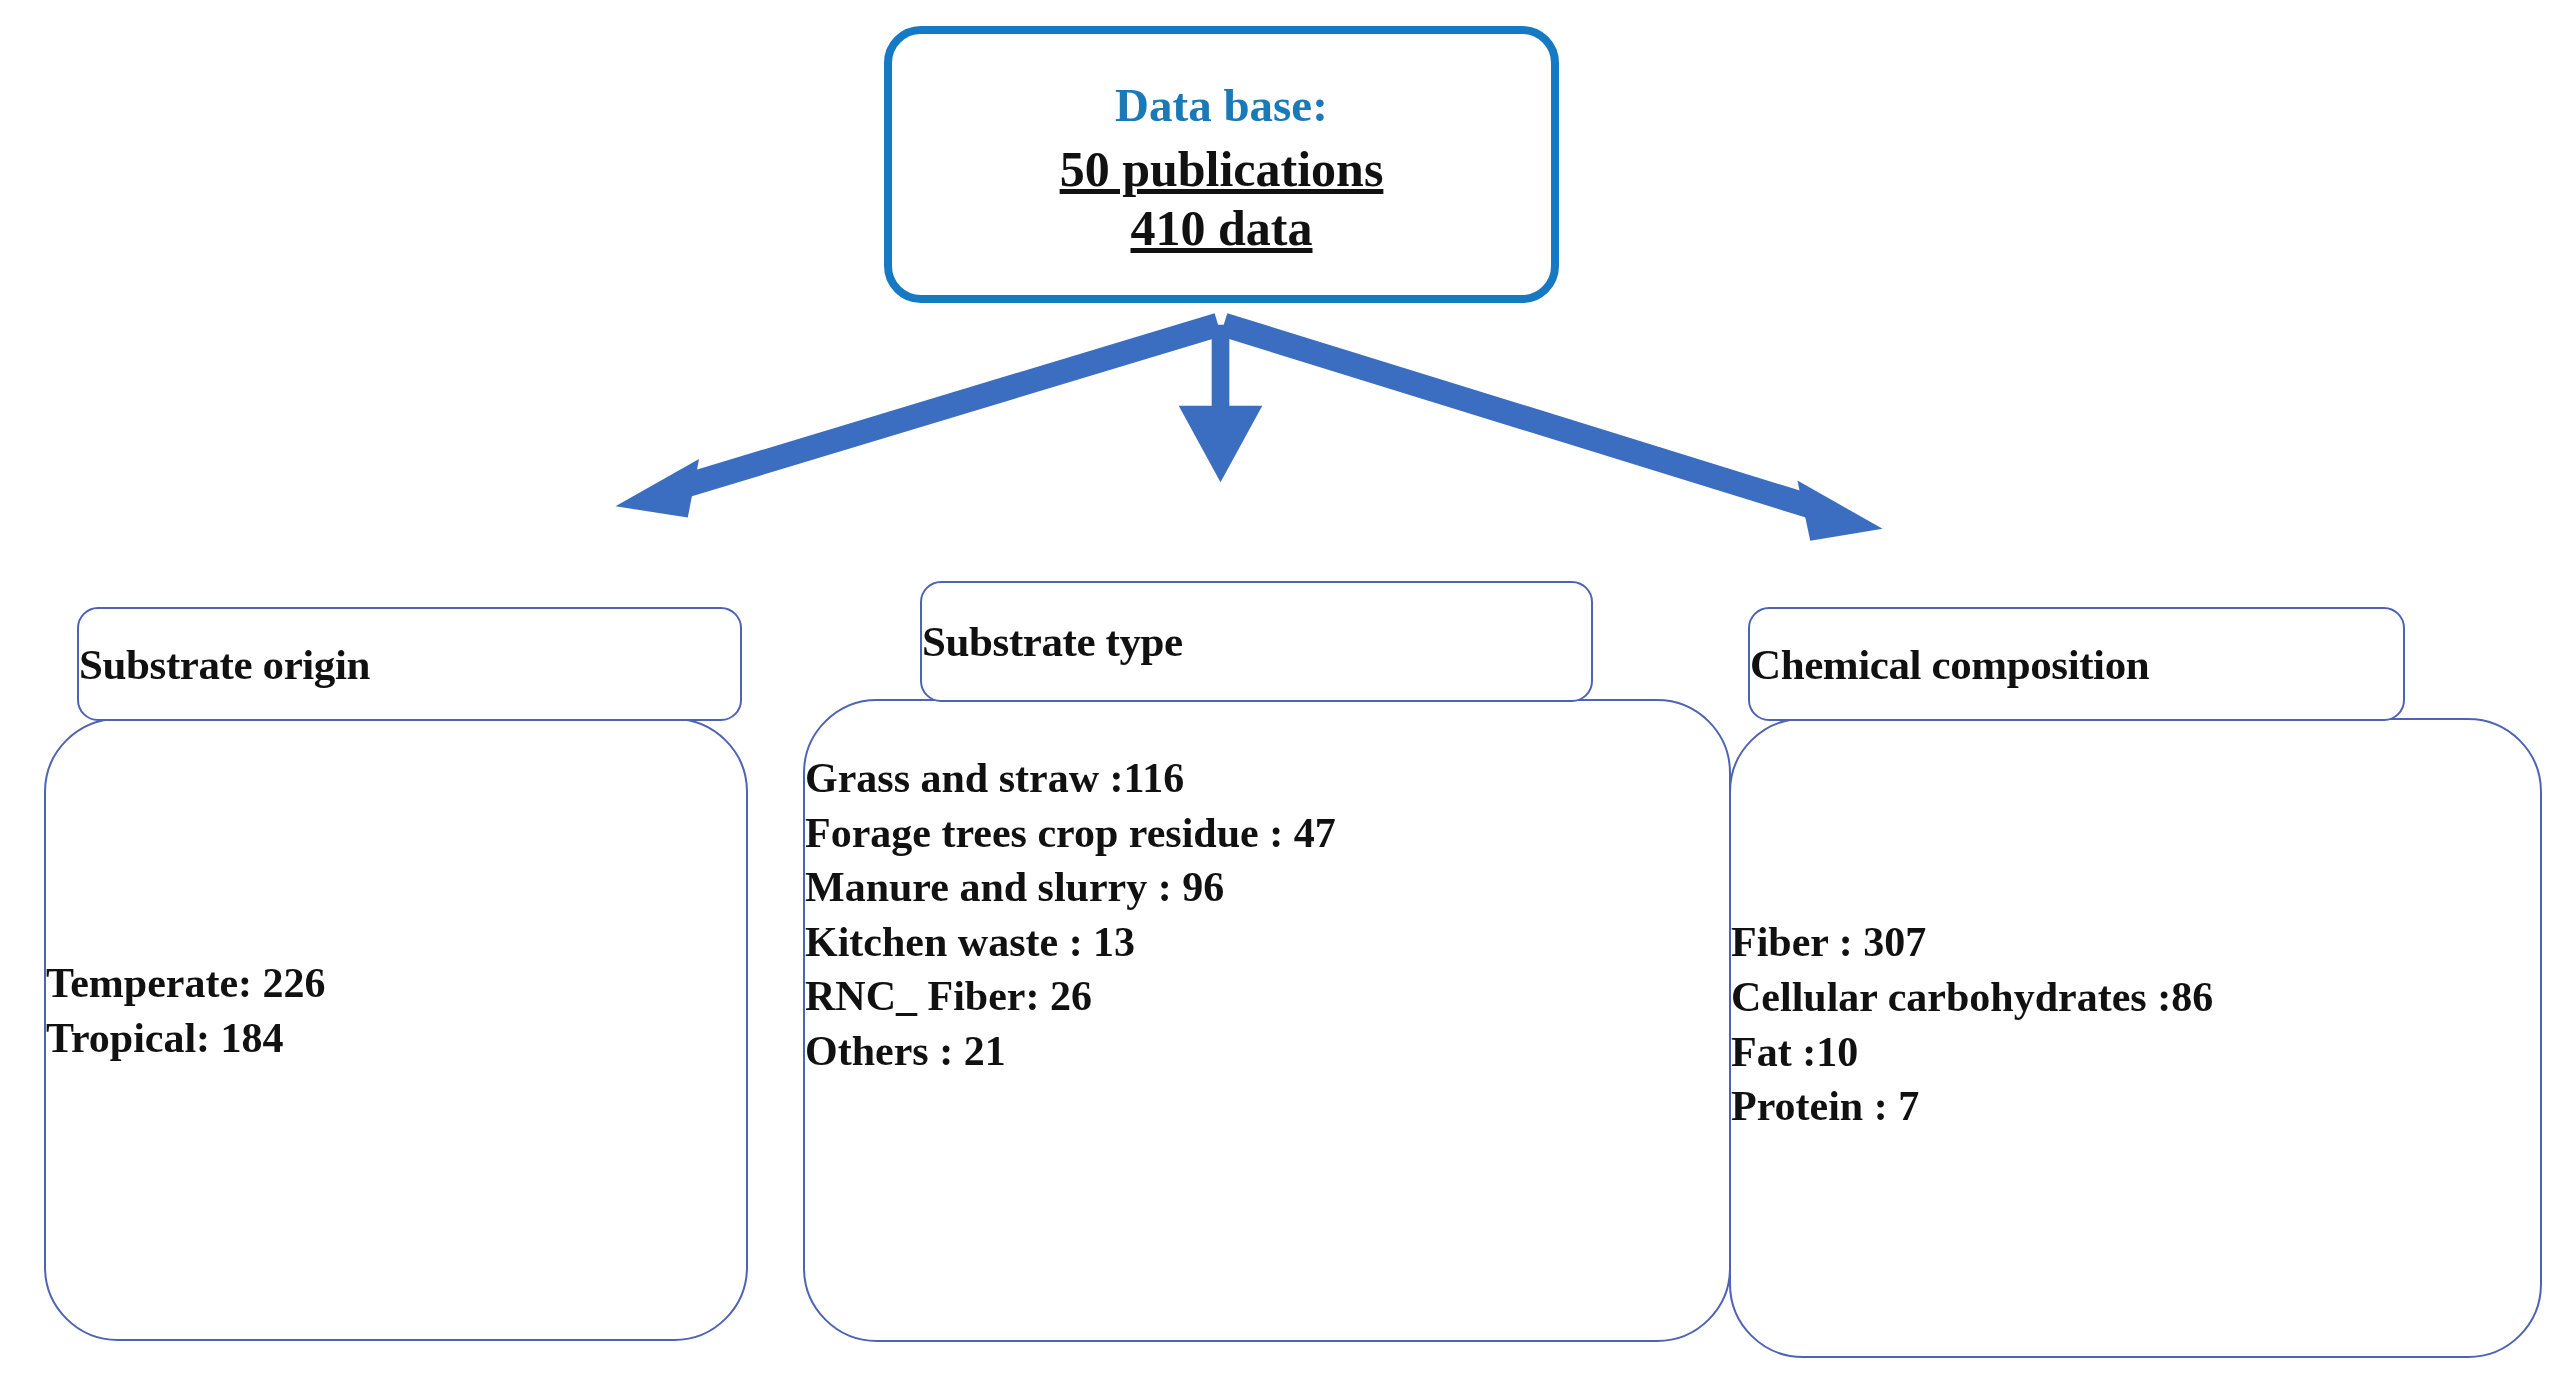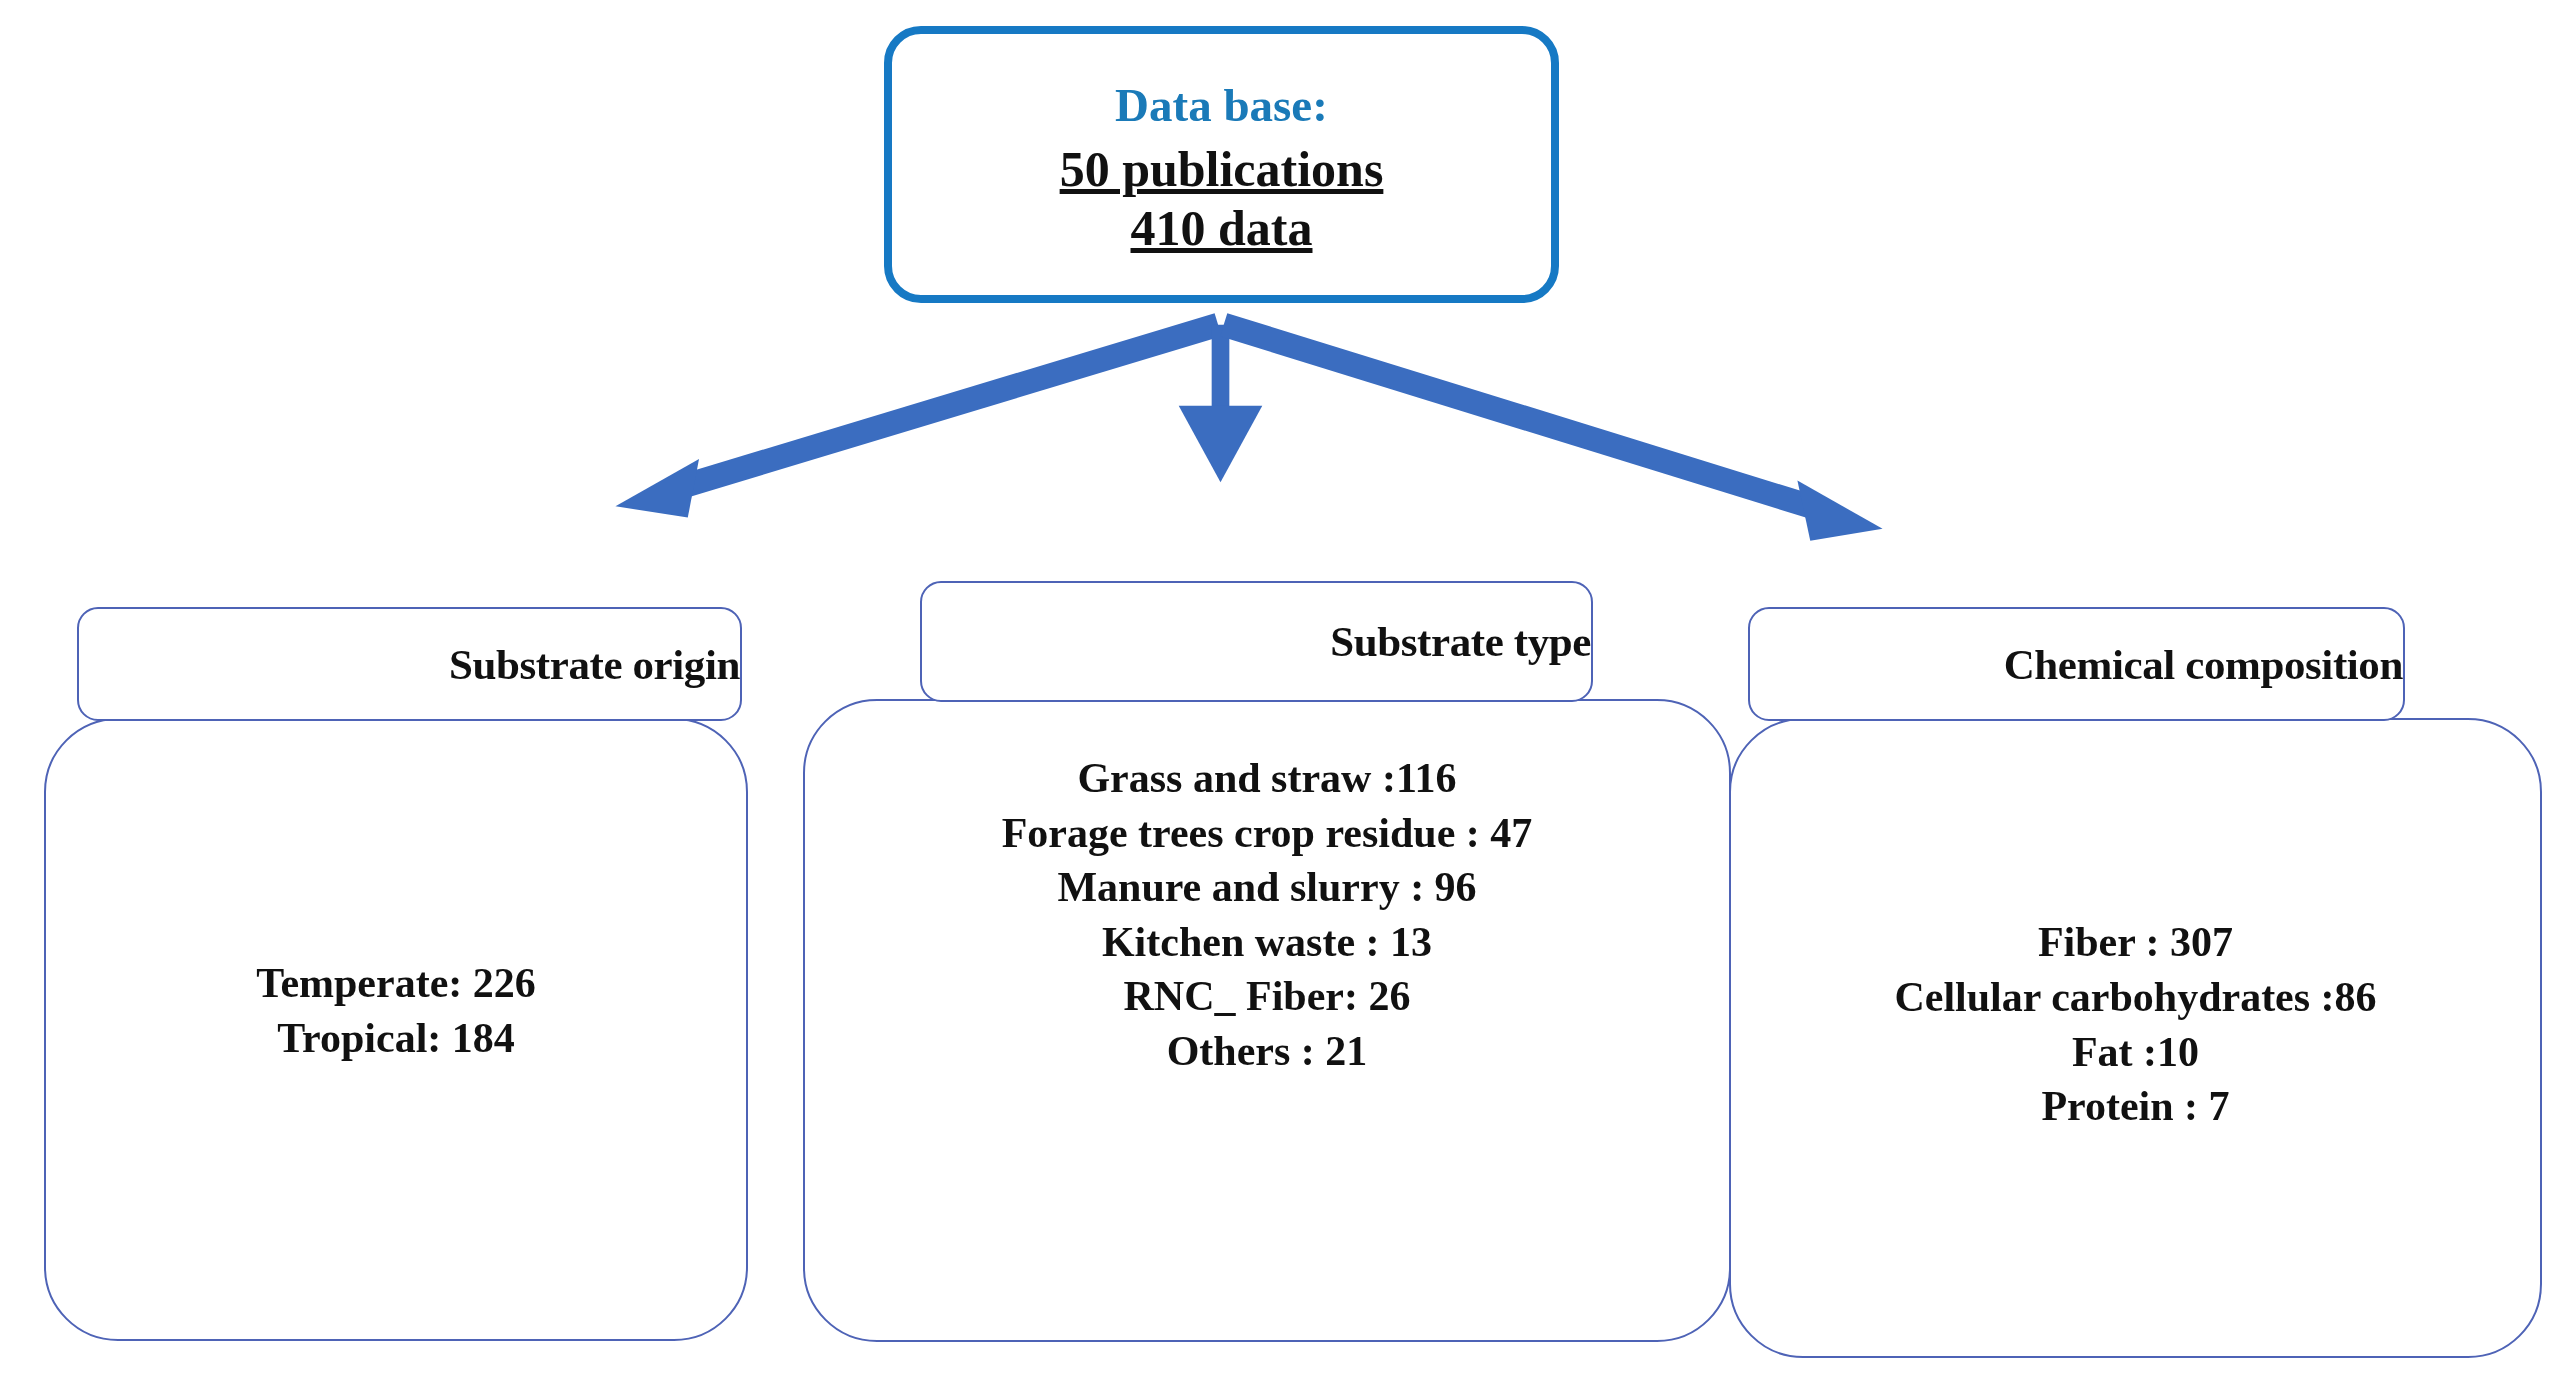--- a/index.html
+++ b/index.html
@@ -59,40 +59,40 @@
     pointer-events: none;
   }
   .branch-header {
     position: absolute;
     box-sizing: border-box;
     border: 2.4px solid #4E63B6;
     border-radius: 21px;
     background: #ffffff;
     display: flex;
     align-items: center;
-    justify-content: flex-end;
+    justify-content: flex-start;
     z-index: 3;
   }
   .branch-header .htext {
     font-size: 43px;
     font-weight: bold;
     color: #111111;
     white-space: nowrap;
     letter-spacing: -0.4px;
   }
   .branch-body {
     position: absolute;
     box-sizing: border-box;
     border: 2.4px solid #4E63B6;
     border-radius: 74px;
     background: #ffffff;
     z-index: 1;
     display: flex;
     flex-direction: column;
-    align-items: center;
+    align-items: flex-start;
   }
   .branch-body .row {
     font-size: 42px;
     font-weight: bold;
     color: #111111;
     line-height: 1.30;
     text-align: center;
     white-space: nowrap;
   }
 

